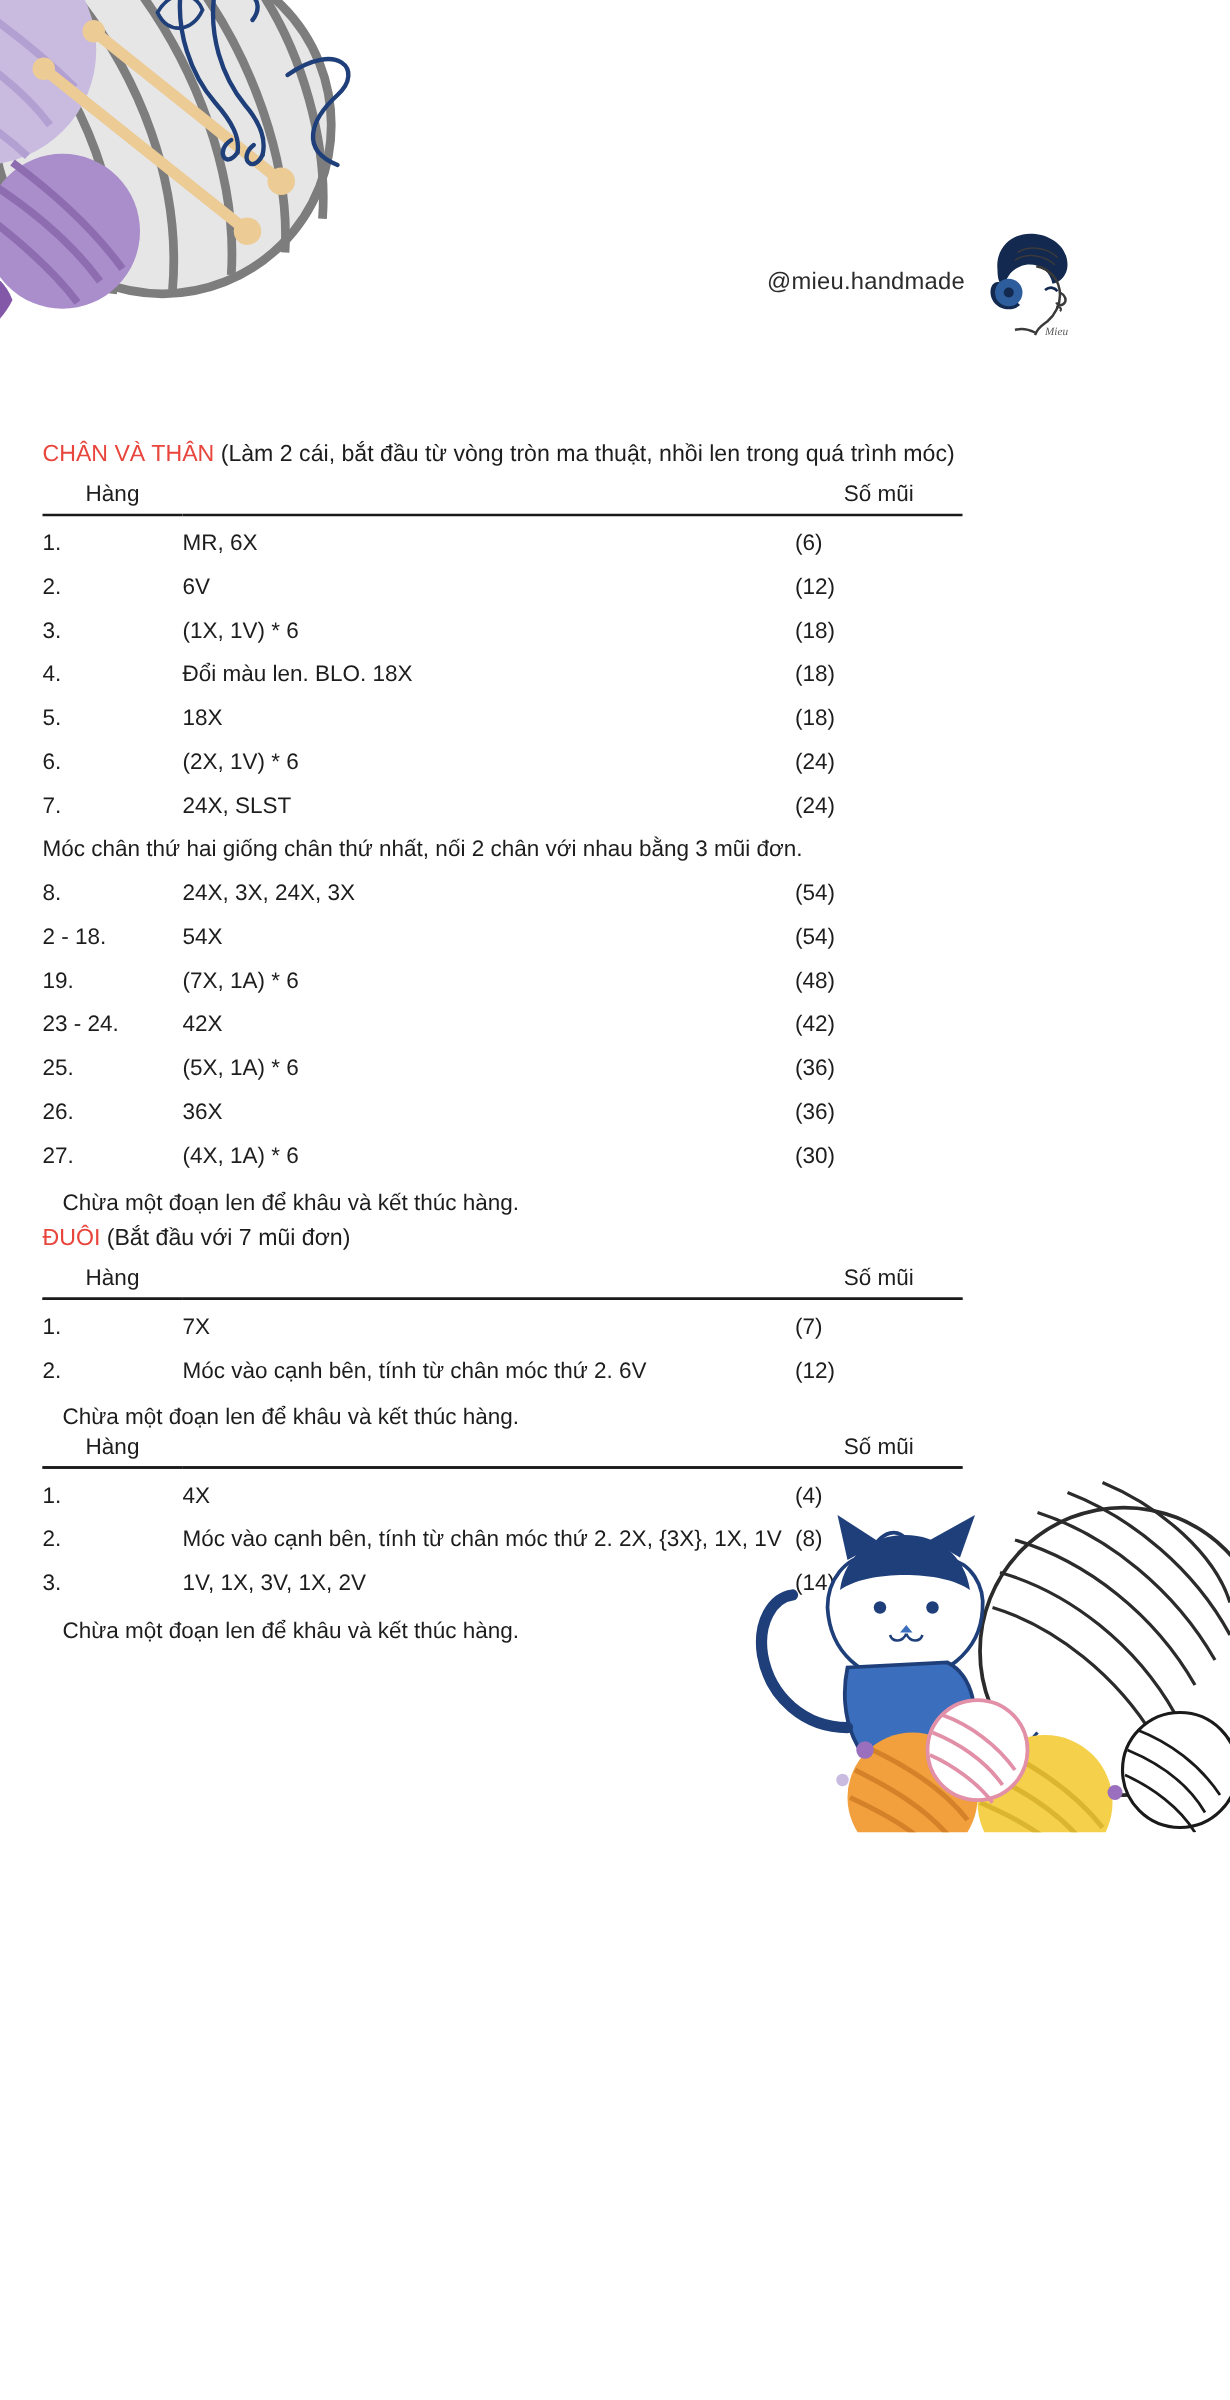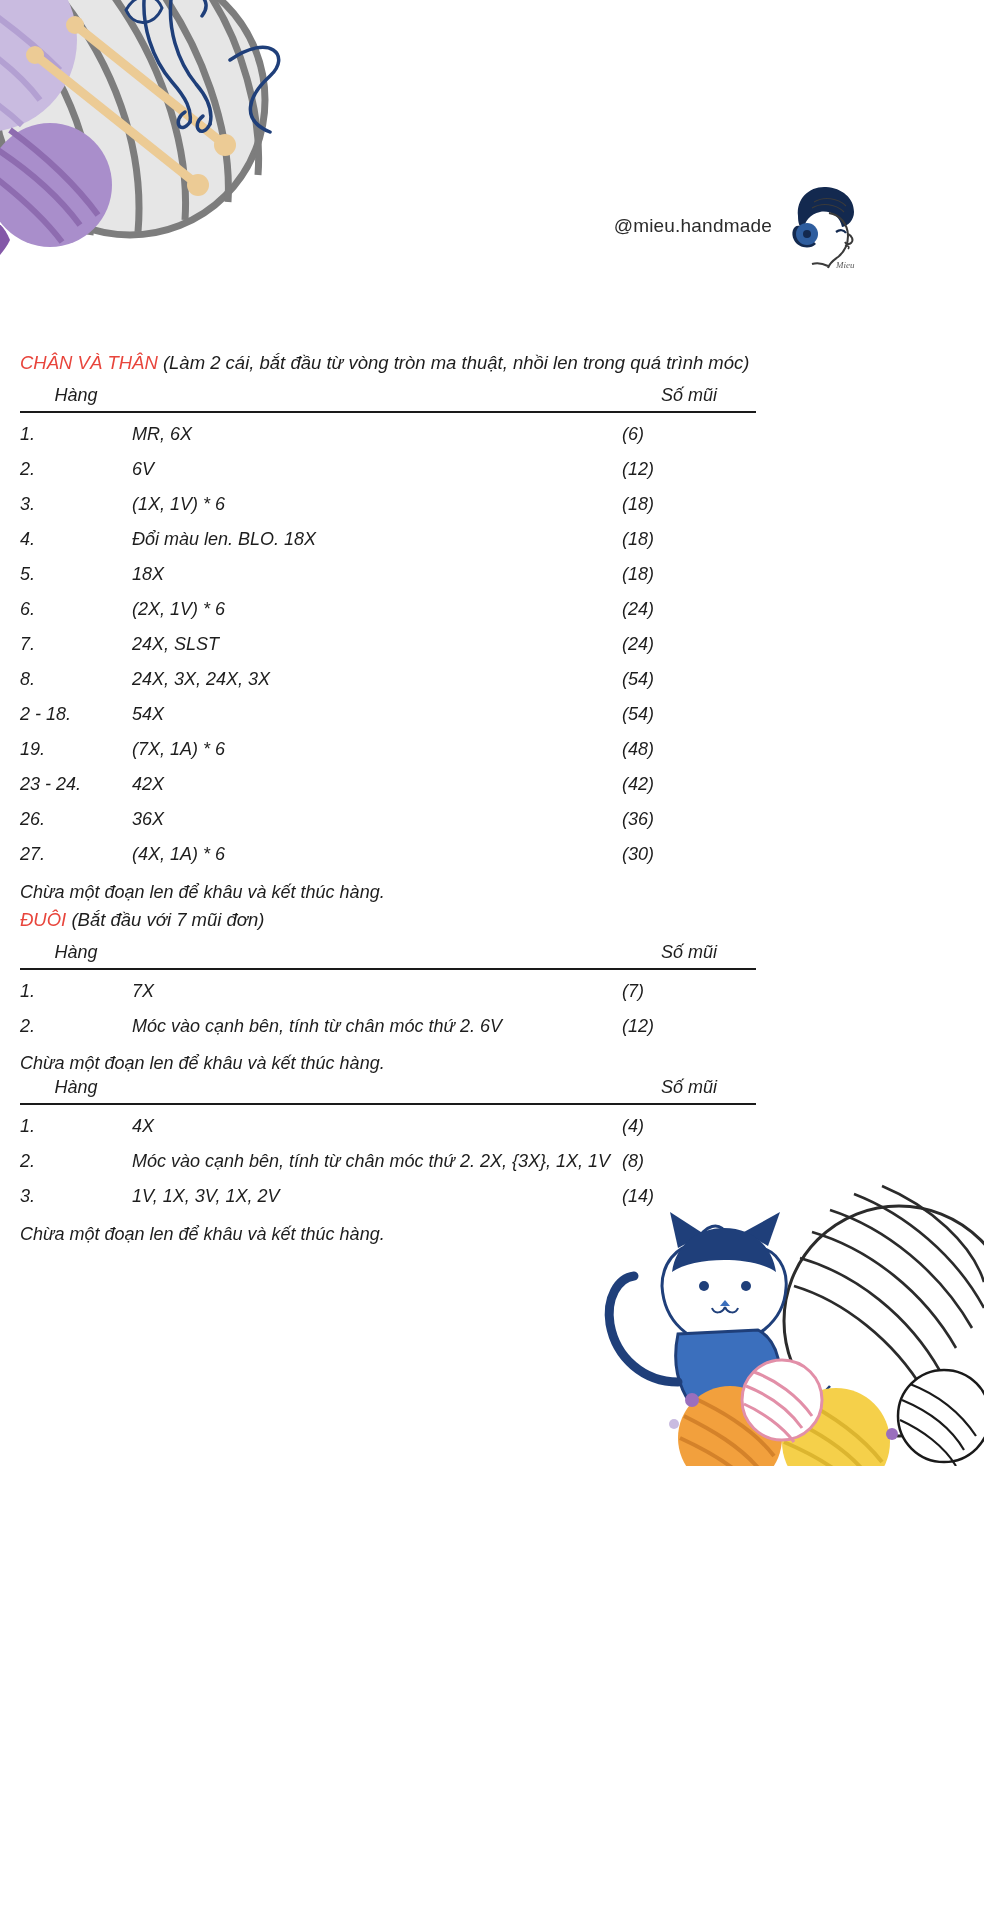--- a/index.html
+++ b/index.html
@@ -58,24 +58,23 @@
   }
   .watermark-logo {
     width: 76px;
     height: 88px;
     flex: 0 0 auto;
   }
 
   
   .content {
     position: absolute;
-    left: 20px;
+    left: 34px;
     top: 348px;
     width: 736px;
-    font-style: italic;
   }
 
   .section-heading {
     font-size: 18.5px;
     color: #1d1d1d;
     line-height: 30px;
     margin-bottom: 6px;
     white-space: nowrap;
   }
   .section-heading .sec-name {
@@ -121,20 +120,21 @@
     line-height: 22px;
     padding: 7px 0 7px 0;
     white-space: nowrap;
   }
   .note-after {
     font-size: 18px;
     color: #1d1d1d;
     line-height: 22px;
     padding: 9px 0 2px 0;
     white-space: nowrap;
+    margin-left: 16px;
   }
 
   .block { margin-bottom: 0px; }
 </style>
 </head>
 <body>
 
 <div class="page">
 
   <svg class="art-topleft" viewBox="0 0 420 380" xmlns="http://www.w3.org/2000/svg">
@@ -269,38 +269,46 @@
             <td>6.</td>
             <td class="instr">(2X, 1V) * 6</td>
             <td class="count">(24)</td>
           </tr>
           <tr>
             <td>7.</td>
             <td class="instr">24X, SLST</td>
             <td class="count">(24)</td>
           </tr>
           <tr>
+            <td colspan="3" class="note-line">Móc chân thứ hai giống chân thứ nhất, nối 2 chân với nhau bằng 3 mũi đơn.</td>
+          </tr>
+          <tr>
             <td>8.</td>
             <td class="instr">24X, 3X, 24X, 3X</td>
             <td class="count">(54)</td>
           </tr>
           <tr>
             <td>2 - 18.</td>
             <td class="instr">54X</td>
             <td class="count">(54)</td>
           </tr>
           <tr>
             <td>19.</td>
             <td class="instr">(7X, 1A) * 6</td>
             <td class="count">(48)</td>
           </tr>
           <tr>
             <td>23 - 24.</td>
             <td class="instr">42X</td>
             <td class="count">(42)</td>
+          </tr>
+          <tr>
+            <td>25.</td>
+            <td class="instr">(5X, 1A) * 6</td>
+            <td class="count">(36)</td>
           </tr>
           <tr>
             <td>26.</td>
             <td class="instr">36X</td>
             <td class="count">(36)</td>
           </tr>
           <tr>
             <td>27.</td>
             <td class="instr">(4X, 1A) * 6</td>
             <td class="count">(30)</td>

